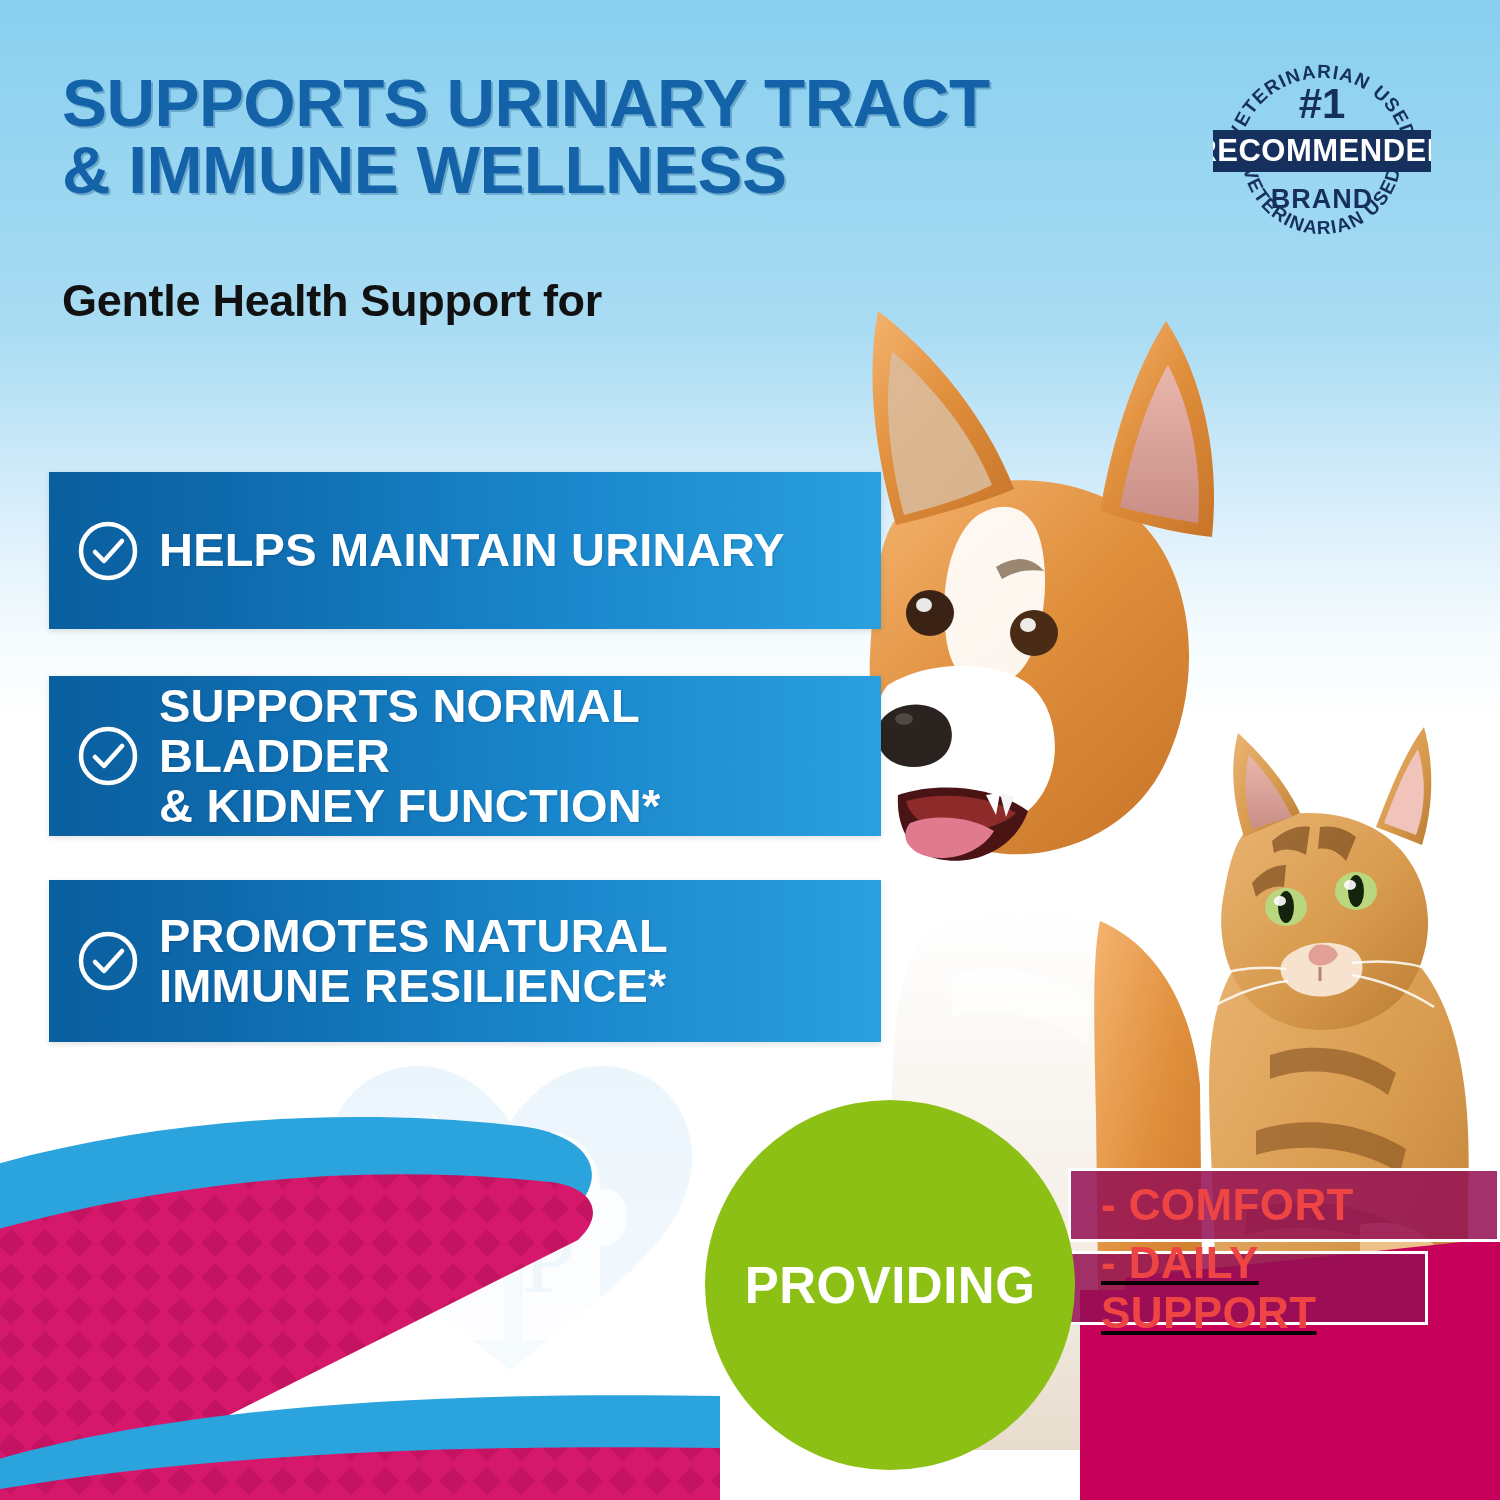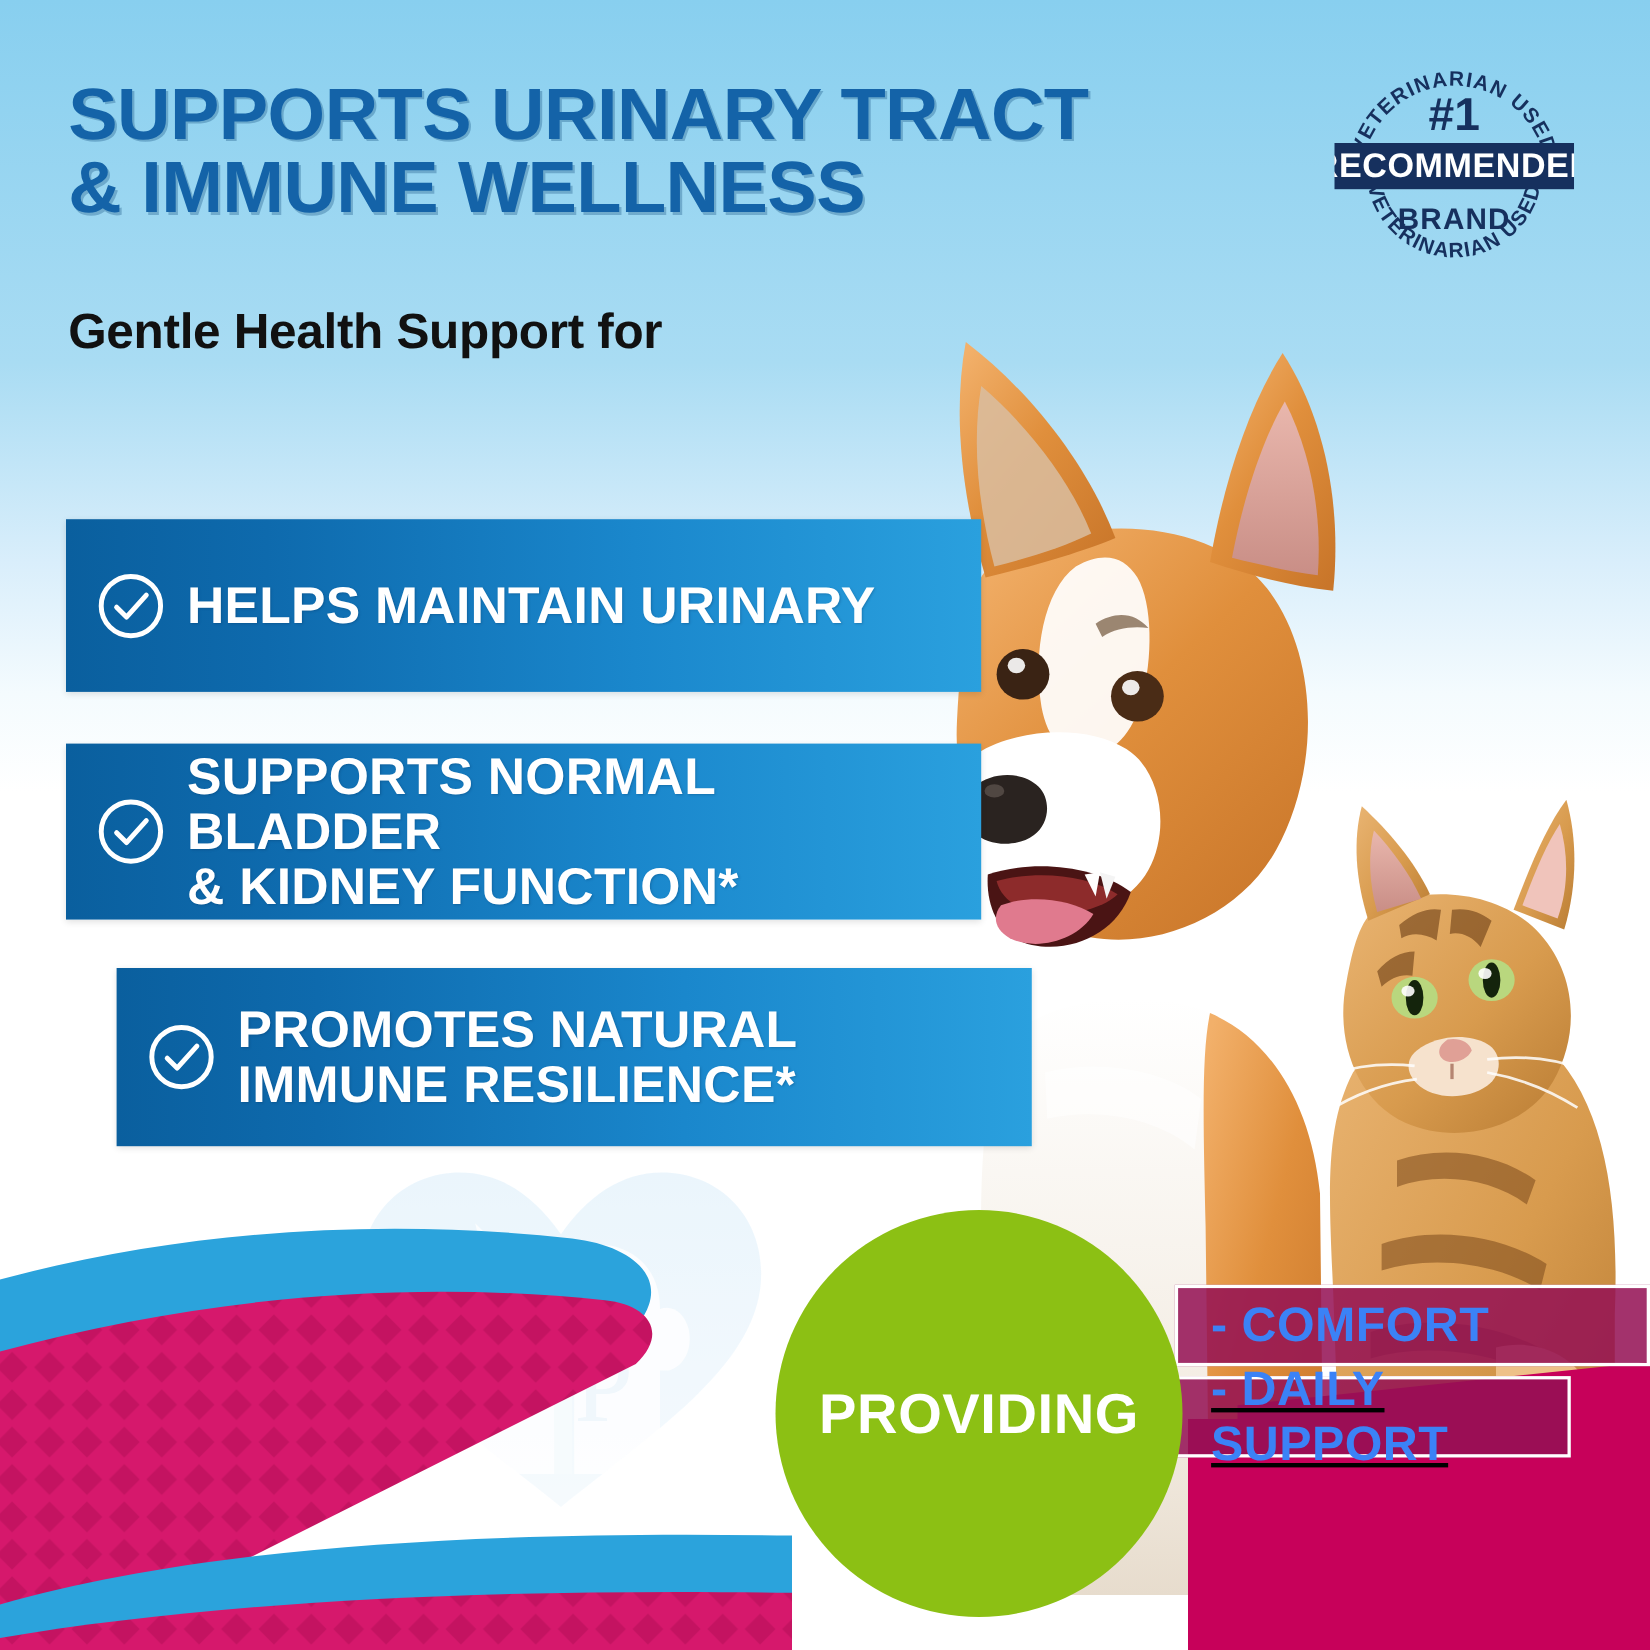--- a/index.html
+++ b/index.html
@@ -62,29 +62,29 @@
   .subhead .l2{ display:block; }
 
   
   .badge{
     position:absolute; left:1213px; top:42px; width:218px; height:218px;
   }
   .badge svg{ display:block; width:218px; height:218px; }
 
   
   .benefit{
-    position:absolute; left:60px; width:832px;
+    position:absolute; left:49px; width:832px;
     background:linear-gradient(to right,#0a5f9e 0%,#0e6aad 22%,#1a87cc 62%,#2aa0de 100%);
     display:flex; align-items:center;
     padding:0 0 0 24px;
     box-shadow:0 2px 6px rgba(0,0,0,.12);
   }
   .benefit.b1{ top:472px; height:157px; }
   .benefit.b2{ top:676px; height:160px; }
-  .benefit.b3{ top:880px; height:162px;margin-left:46px; }
+  .benefit.b3{ top:880px; height:162px; }
 
   .check-icon{ flex:0 0 auto; width:70px; height:70px; margin-right:16px; }
   .check-icon svg{ display:block; width:70px; height:70px; }
 
   .benefit-text{
     font-family:"Liberation Sans Narrow","Liberation Sans",sans-serif;
     font-weight:bold;
     color:#ffffff;
     font-size:47px;
     line-height:1.07;
@@ -137,21 +137,21 @@
     height:74px;
     margin-bottom:9px;
     background:rgba(148,16,84,.86);
     border:3px solid #ffffff;
     display:flex; align-items:center;
     padding-left:30px;
   }
   .claim span{
     font-family:"Liberation Sans Narrow","Liberation Sans",sans-serif;
     font-weight:bold;
-    color:#3b82f6;
+    color:#ef4444;
     font-size:44px;
     letter-spacing:0.4px;
     text-transform:uppercase;
   }
   .claim.c3{ width:360px;text-decoration:underline; }
 </style>
 </head>
 <body>
 
 <div id="stage">

